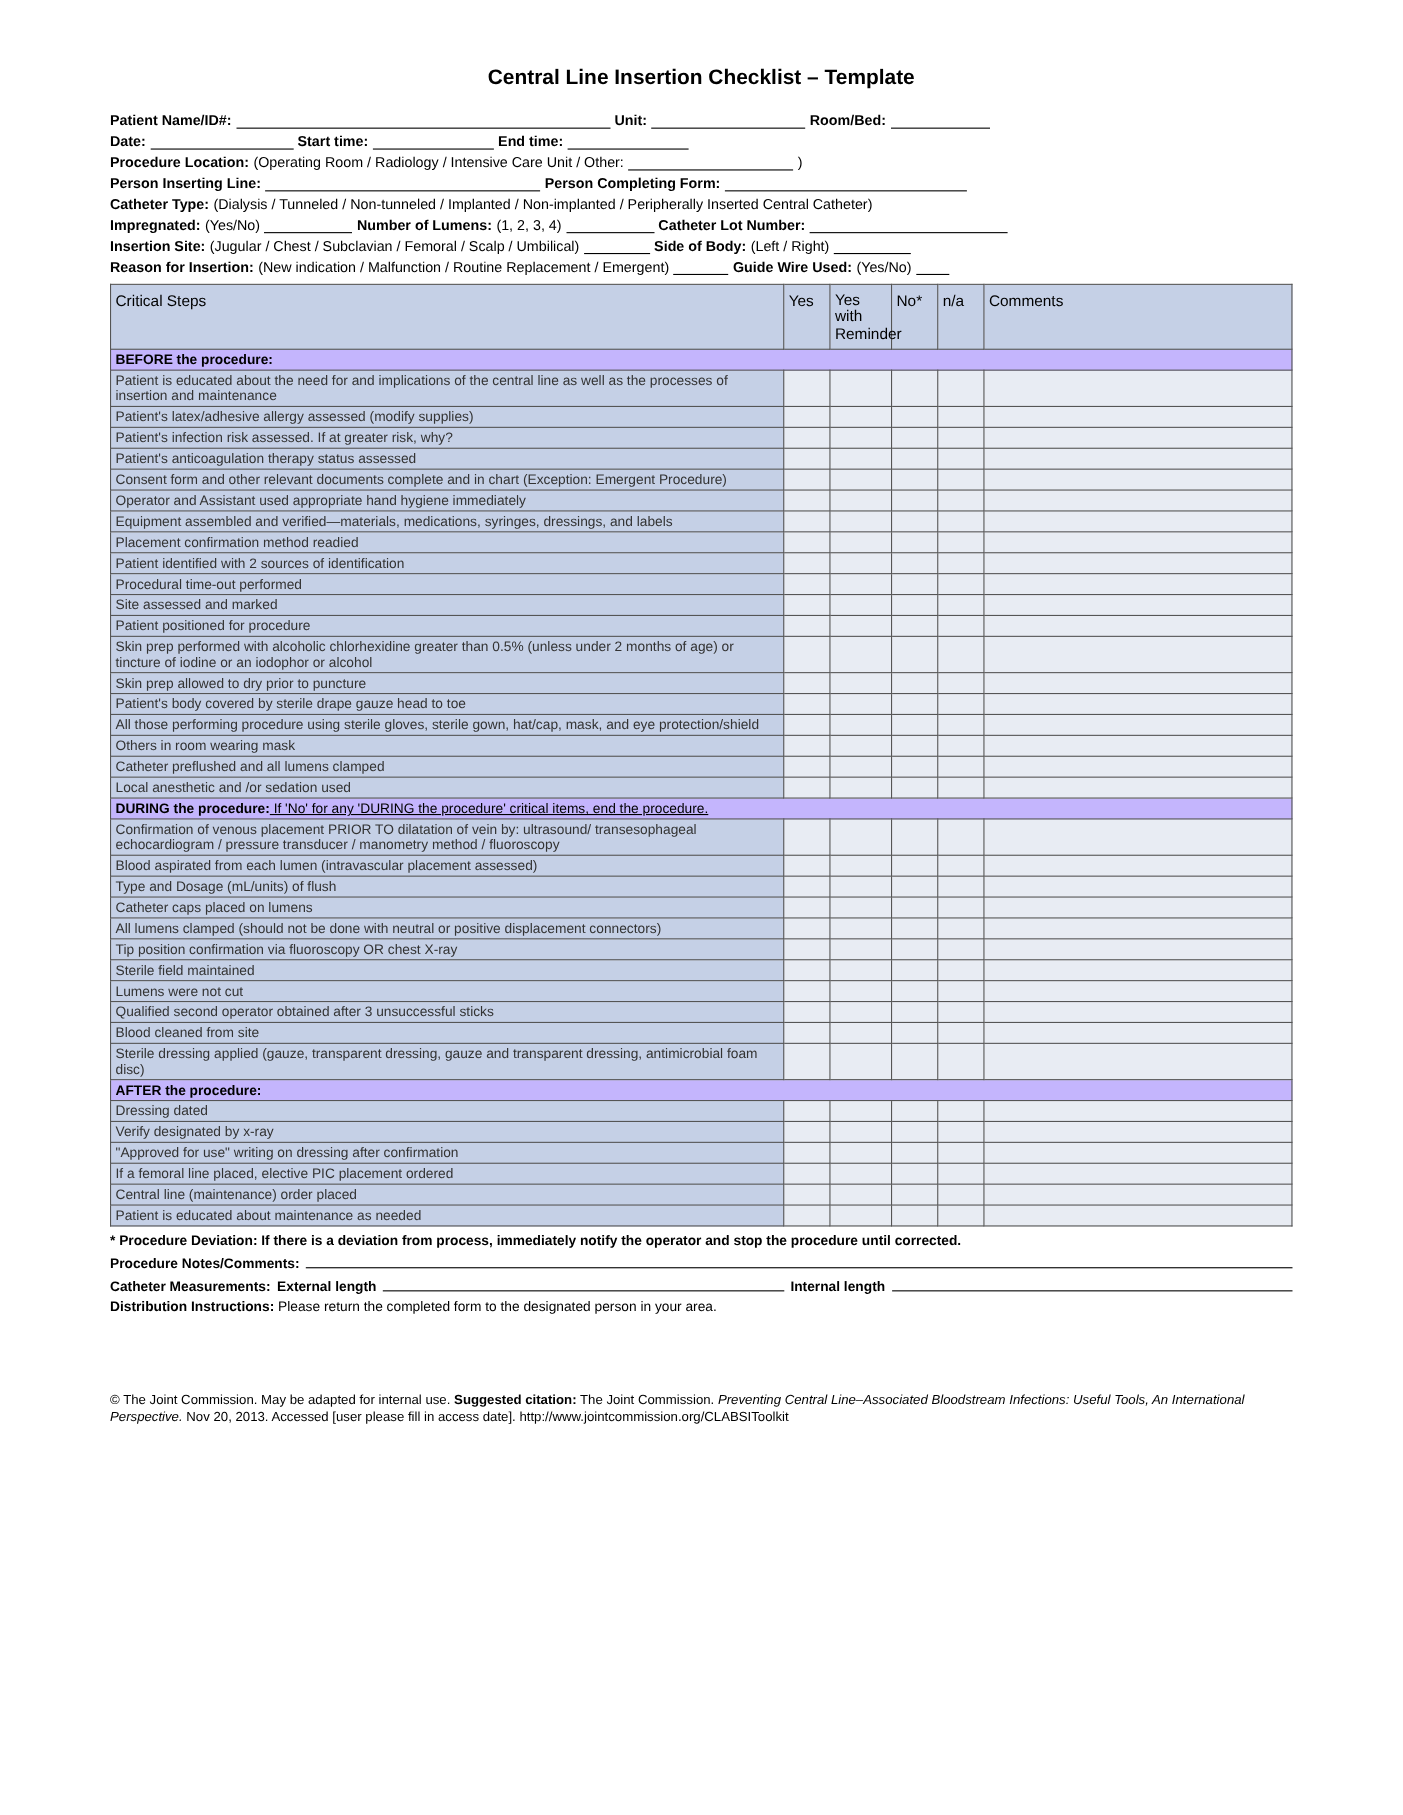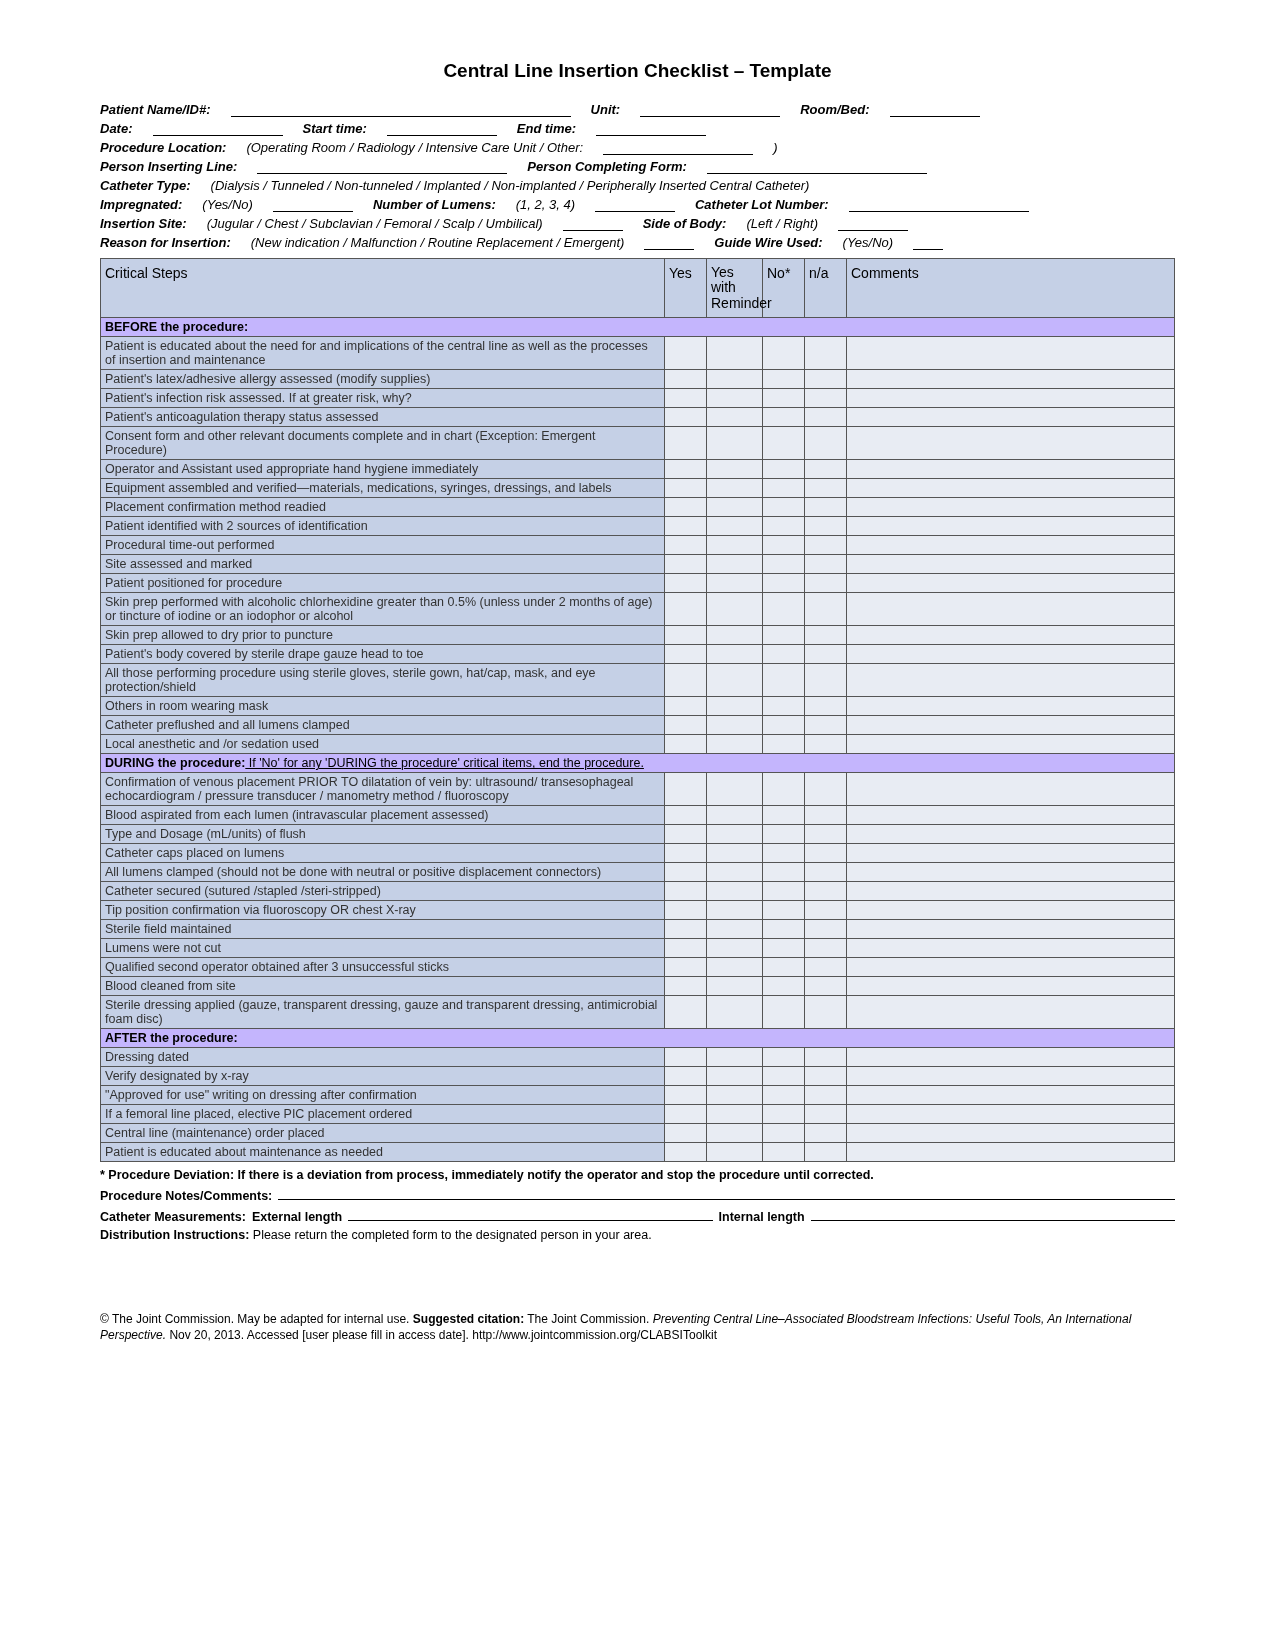--- a/index.html
+++ b/index.html
@@ -16,22 +16,21 @@
     font-size: 19px;
     font-weight: bold;
     margin: 10px 0 20px 0;
   }
   .info-block { margin-bottom: 2px; }
   .info-line {
     display: flex;
     flex-wrap: wrap;
     align-items: flex-end;
     margin-bottom: 4px;
-    gap: 20px;
-    font-style: italic;
+    gap: 4px;
   }
   .info-line .label { font-weight: bold; white-space: nowrap; }
   .info-line .paren { font-weight: normal; }
   .blank {
     display: inline-block;
     border-bottom: 1px solid #000;
     height: 14px;
     flex: 0 0 auto;
   }
   table.checklist {
@@ -50,21 +49,21 @@
     background: #c5d0e6;
     text-align: left;
     font-weight: normal;
     font-size: 14px;
     padding: 6px 4px;
   }
   th.col-yes, th.col-yeswr, th.col-no, th.col-na {
     width: 42px; text-align: center; font-size: 12px; padding: 4px 2px;
   }
   th.col-yeswr { width: 56px; font-size: 10.5px; line-height: 1.1; }
-  th.col-comments { width: 328px; }
+  th.col-comments { width: 280px; }
   td.section-header {
     font-weight: bold;
     background: #c4b5fd;
     font-size: 13px;
   }
   td.section-header .subnote { font-weight: normal; text-decoration: underline; }
   tr.item td { background: #c5d0e6; color: #333; }
   tr.item td.chk { background: #e8ecf3; }
   .footnotes { margin-top: 6px; font-size: 12.5px; }
   .footnotes .row { margin-bottom: 4px; }
@@ -359,28 +358,20 @@
       </tr>
       <tr class="item">
         <td>All lumens clamped (should not be done with neutral or positive displacement connectors)</td>
         <td class="chk"></td>
         <td class="chk"></td>
         <td class="chk"></td>
         <td class="chk"></td>
         <td class="chk"></td>
       </tr>
       <tr class="item">
-        <td>Catheter secured (sutured /stapled /steri-stripped)</td>
-        <td class="chk"></td>
-        <td class="chk"></td>
-        <td class="chk"></td>
-        <td class="chk"></td>
-        <td class="chk"></td>
-      </tr>
-      <tr class="item">
         <td>Tip position confirmation via fluoroscopy OR chest X-ray</td>
         <td class="chk"></td>
         <td class="chk"></td>
         <td class="chk"></td>
         <td class="chk"></td>
         <td class="chk"></td>
       </tr>
       <tr class="item">
         <td>Sterile field maintained</td>
         <td class="chk"></td>

